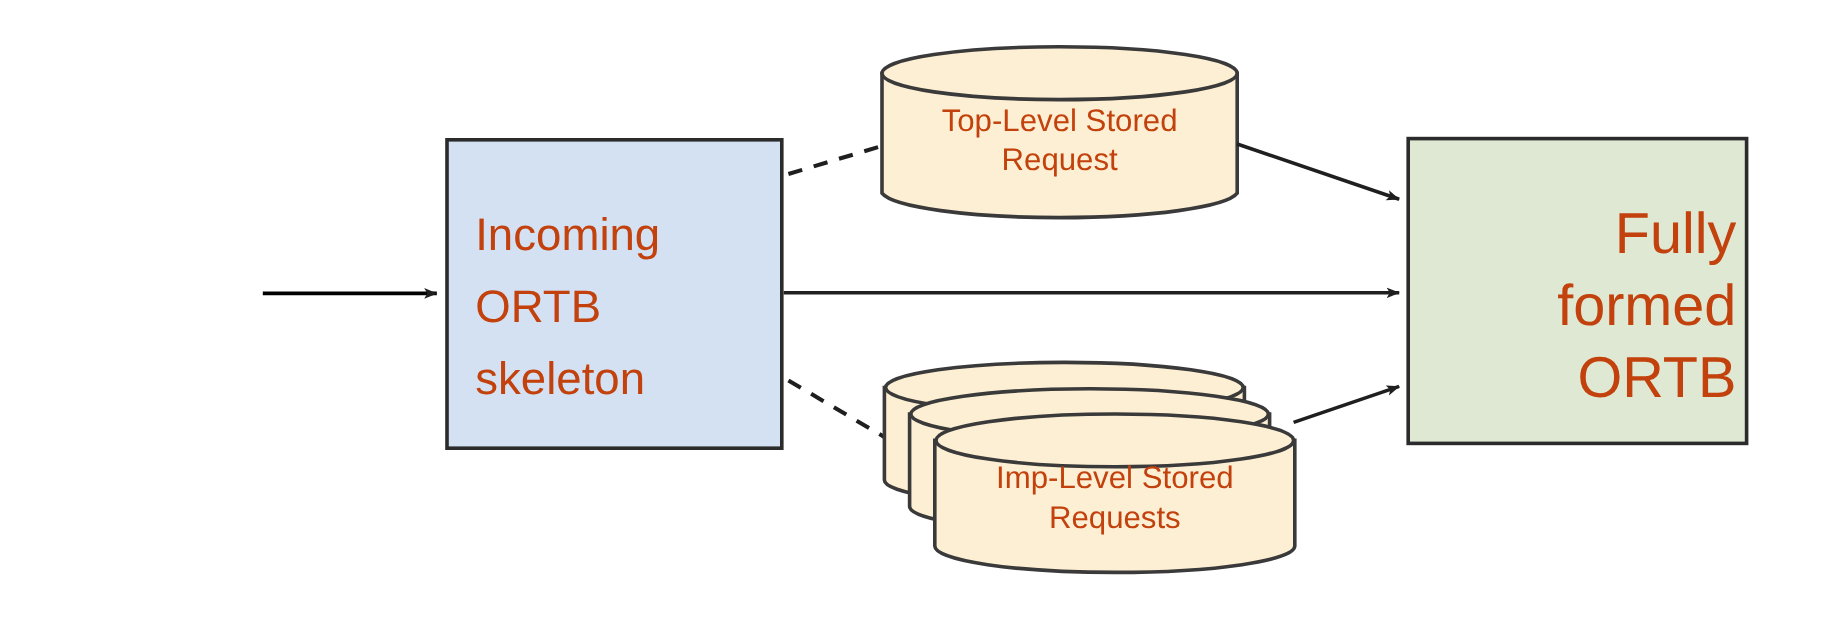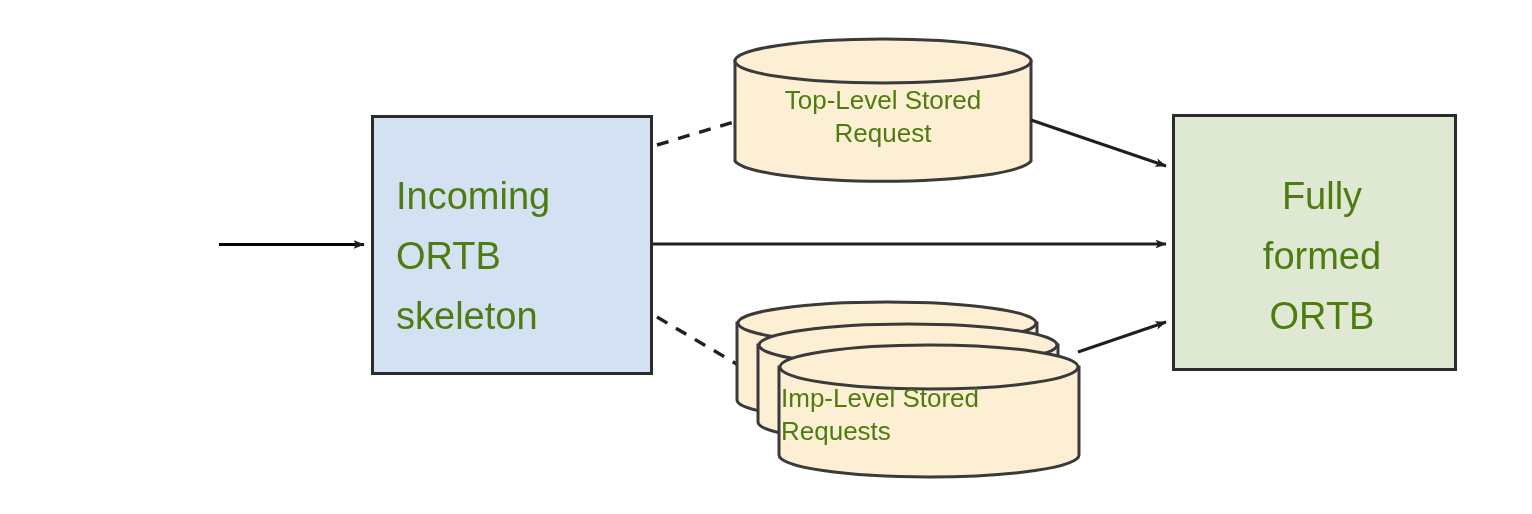--- a/index.html
+++ b/index.html
@@ -19,21 +19,21 @@
   }
   #diagram-svg {
     position: absolute;
     left: 0;
     top: 0;
     width: 1532px;
     height: 514px;
   }
   .node-label {
     position: absolute;
-    color: #4d7c0f;
+    color: #c2410c;
     white-space: pre-line;
     pointer-events: none;
   }
   
   #label-source {
     left: 53px;
     top: 186px;
     width: 170px;
     font-size: 38px;
     line-height: 48px;
@@ -46,41 +46,41 @@
     width: 250px;
     font-size: 38px;
     line-height: 60px;
     text-align: left;
   }
   
   #label-output {
     left: 1197px;
     top: 166px;
     width: 250px;
-    font-size: 38px;
+    font-size: 48px;
     line-height: 60px;
-    text-align: center;
+    text-align: right;
   }
   
   #label-toplevel {
     left: 737px;
     top: 84px;
     width: 292px;
     font-size: 26px;
     line-height: 33px;
     text-align: center;
   }
   
   #label-implevel {
     left: 781px;
     top: 382px;
     width: 296px;
     font-size: 26px;
     line-height: 33px;
-    text-align: left;
+    text-align: center;
   }
 </style>
 </head>
 <body>
 
 <div id="canvas">
 
   <svg id="diagram-svg" viewBox="0 0 1532 514" xmlns="http://www.w3.org/2000/svg">
     <defs>
       <marker id="arrowFilled" markerWidth="12" markerHeight="12" refX="10.5" refY="5" orient="auto" markerUnits="userSpaceOnUse">

